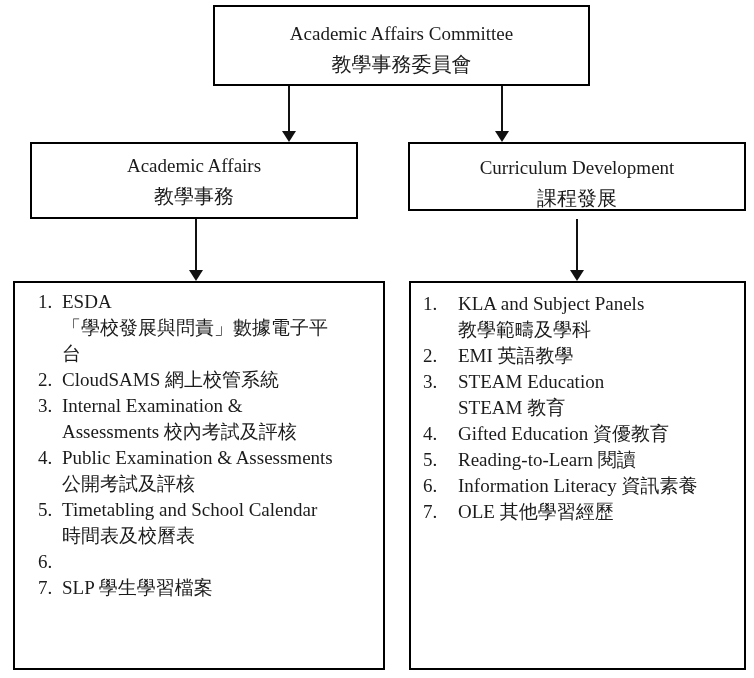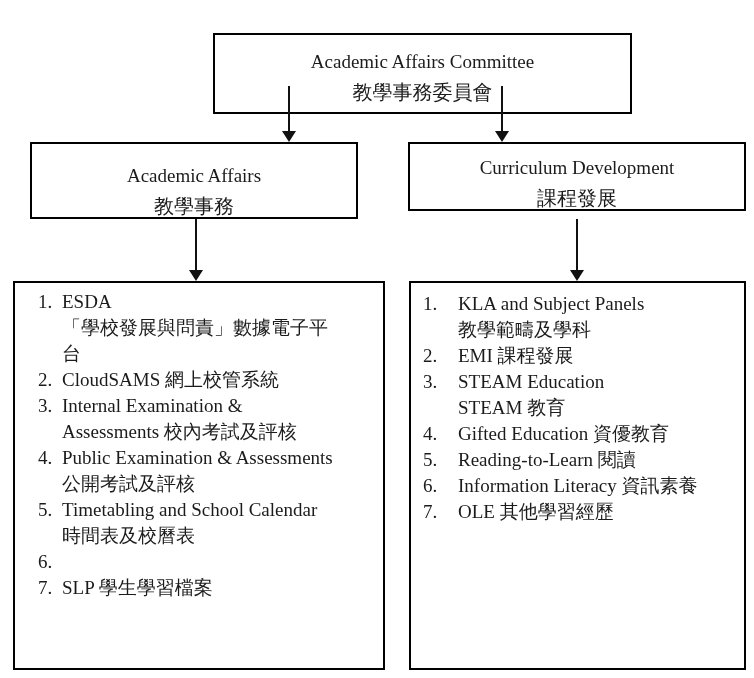--- a/index.html
+++ b/index.html
@@ -17,22 +17,22 @@
   }
   .box {
     position: absolute;
     border: 2px solid #000000;
     background: #ffffff;
   }
   .titlebox { text-align: center; }
   .titlebox .en { font-size: 19px; line-height: 30px; white-space: nowrap; }
   .titlebox .zh { font-size: 20px; line-height: 30px; white-space: nowrap; }
 
-  .box-root   { left: 213px; top: 5px;   width: 419px; height: 81px; padding-top: 12px; margin-top: 28px; }
-  .box-mid-l  { left: 30px;  top: 142px; width: 328px; height: 77px; padding-top: 17px; }
+  .box-root   { left: 213px; top: 5px;   width: 377px; height: 81px; padding-top: 12px; }
+  .box-mid-l  { left: 30px;  top: 142px; width: 328px; height: 77px; padding-top: 7px; }
   .box-mid-r  { left: 408px; top: 142px; width: 338px; height: 69px; padding-top: 9px; }
   .box-list-l { left: 13px;  top: 281px; width: 372px; height: 389px; padding-top: 6px; }
   .box-list-r { left: 409px; top: 281px; width: 337px; height: 389px; padding-top: 8px; }
 
   .list { font-size: 19px; line-height: 26px; }
   .item { display: flex; align-items: flex-start; }
   .item .num { flex: 0 0 auto; }
   .item .txt { white-space: pre-line; }
   .box-list-l .num { width: 47px; padding-left: 23px; }
   .box-list-r .num { width: 47px; padding-left: 12px; }
@@ -134,21 +134,21 @@
 
   <div class="box box-list-r">
     <div class="list">
         <div class="item">
           <span class="num">1.</span>
           <span class="txt">KLA and Subject Panels
 教學範疇及學科</span>
         </div>
         <div class="item">
           <span class="num">2.</span>
-          <span class="txt">EMI 課程發展</span>
+          <span class="txt">EMI 英語教學</span>
         </div>
         <div class="item">
           <span class="num">3.</span>
           <span class="txt">STEAM Education
 STEAM 教育</span>
         </div>
         <div class="item">
           <span class="num">4.</span>
           <span class="txt">Gifted Education 資優教育</span>
         </div>

